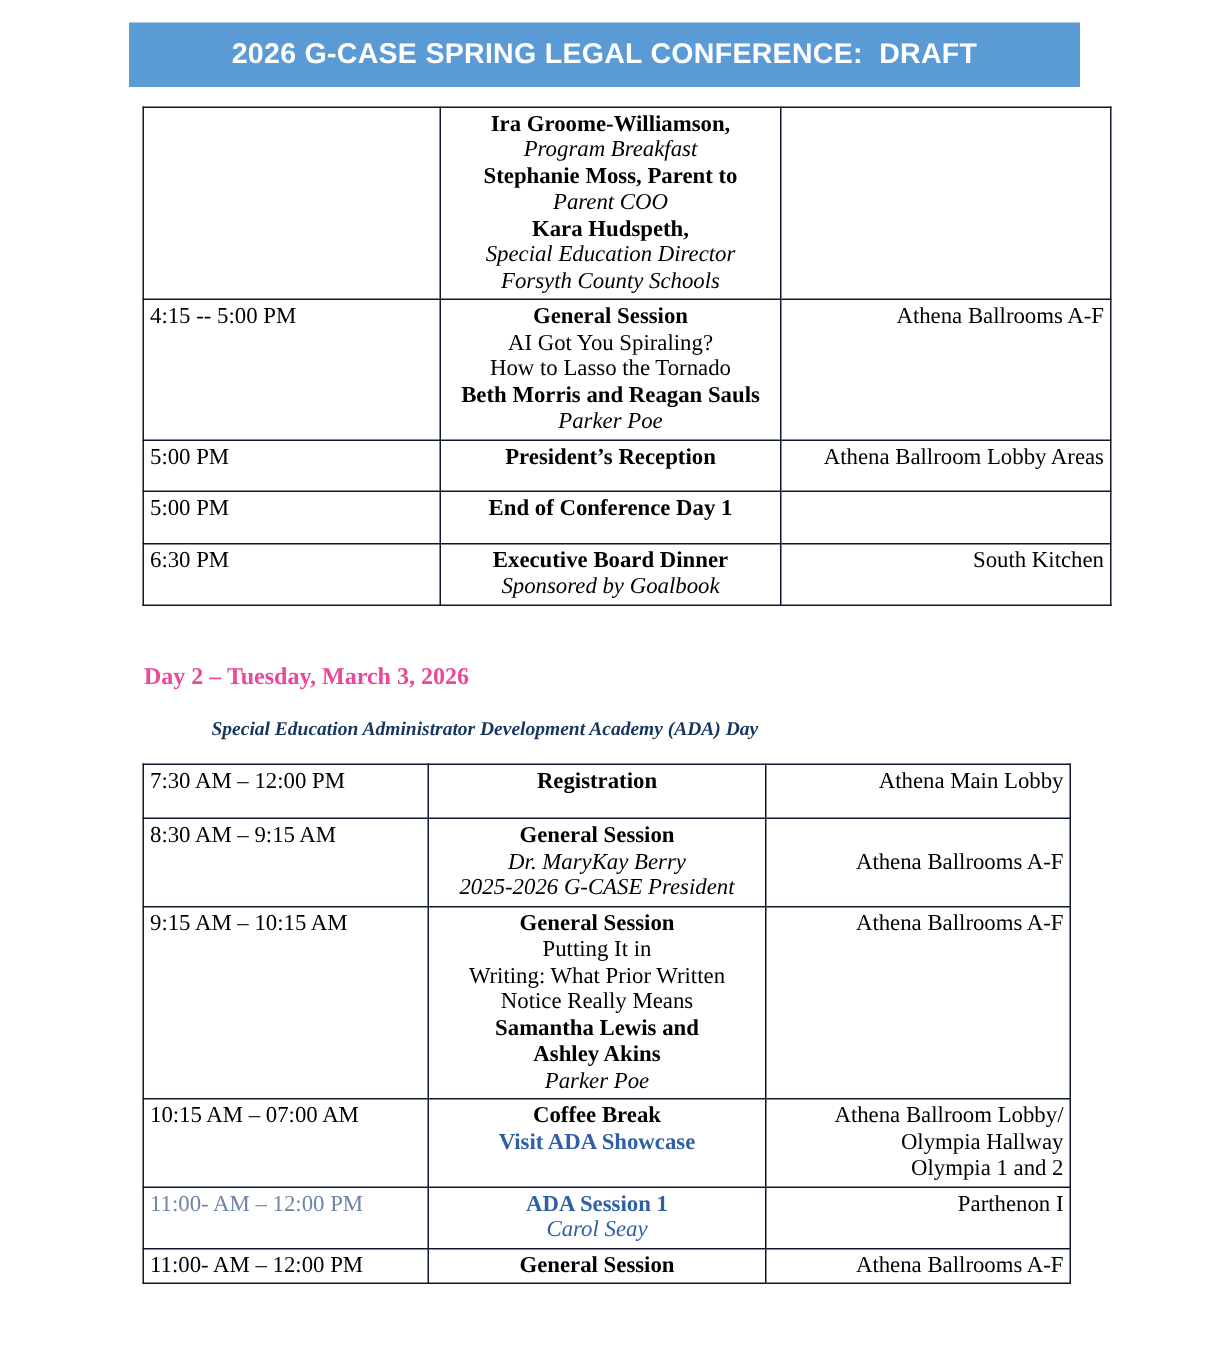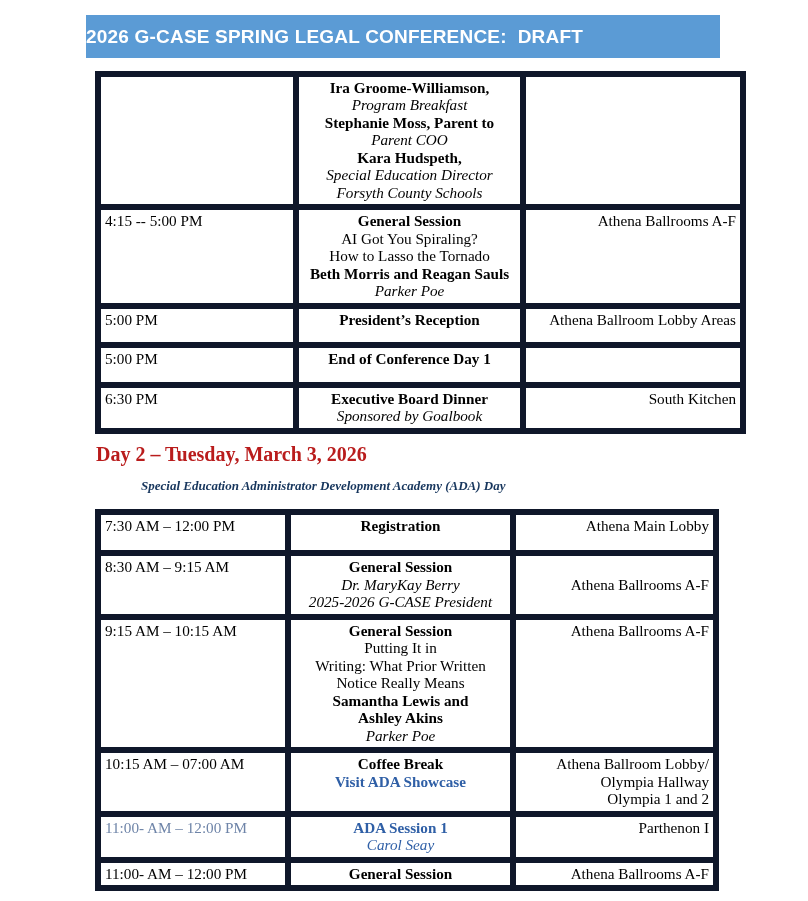--- a/index.html
+++ b/index.html
@@ -19,40 +19,41 @@
   
   .banner {
     position: absolute;
     left: 86px;
     top: 15px;
     width: 634px;
     height: 43px;
     background: #5b9bd5;
     display: flex;
     align-items: center;
+    justify-content: center;
   }
   .banner-title {
     font-family: "Liberation Sans", "DejaVu Sans", sans-serif;
     font-weight: 700;
     font-size: 19px;
     letter-spacing: 0.2px;
     color: #ffffff;
     white-space: pre;
   }
 
   
   .agenda {
     position: absolute;
     border-collapse: collapse;
     table-layout: fixed;
     font-size: 15.2px;
     line-height: 1.15;
   }
   .agenda td {
-    border: 6px solid #0f172a;
+    border: 1px solid #0f172a;
     vertical-align: top;
     padding: 2px 4px 3px 4px;
   }
 
   
   #table-day1 { left: 95px; top: 71px; width: 645px; }
   #table-day1 .c-time  { width: 198px; }
   #table-day1 .c-event { width: 227px; }
   #table-day1 .c-loc   { width: 220px; }
 
@@ -74,22 +75,22 @@
   .ln.blue.b  { color: #2f5fa6; }
 
   .time-grayblue { color: #6e84a8; }
 
   
   .day-heading {
     position: absolute;
     left: 96px;
     top: 443px;
     font-weight: 700;
-    font-size: 20px;
-    color: #b91c1c;
+    font-size: 16px;
+    color: #ec4899;
     white-space: pre;
   }
   .day-subheading {
     position: absolute;
     left: 141px;
     top: 478px;
     font-weight: 700;
     font-style: italic;
     font-size: 13px;
     color: #17365d;

